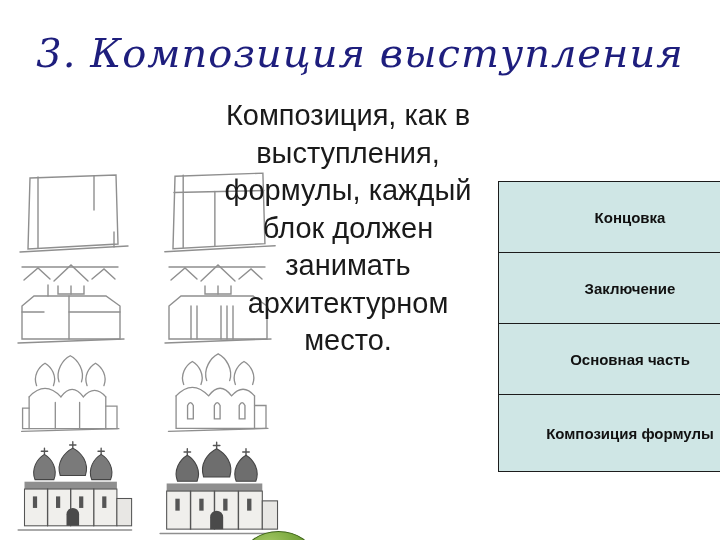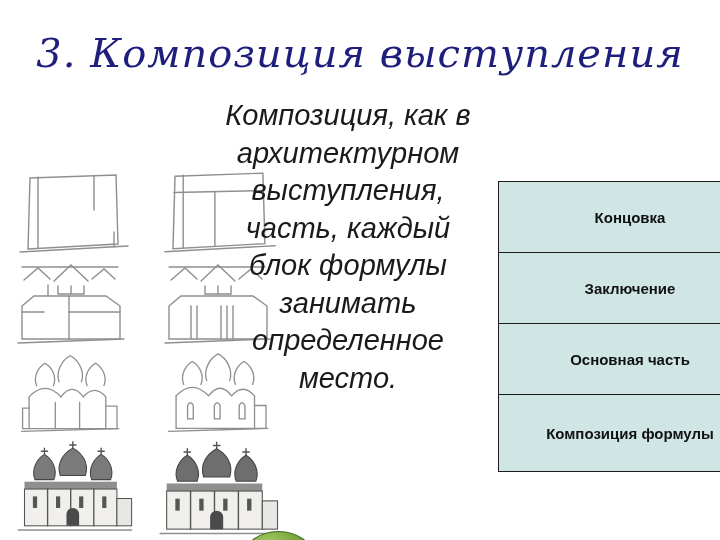--- a/index.html
+++ b/index.html
@@ -27,21 +27,20 @@
 
   
   .body-text {
     position: absolute;
     top: 97px; left: 168px; width: 360px;
     text-align: center;
     font-size: 29px;
     line-height: 37.5px;
     color: #1a1a1a;
     z-index: 2;
-    font-style: italic;
   }
 
   
   .sketch { position: absolute; z-index: 1; }
   .sketch svg { display: block; width: 100%; height: 100%; }
   .s-c1r1 { left: 12px;  top: 168px; width: 126px; height: 92px; }
   .s-c2r1 { left: 155px; top: 166px; width: 132px; height: 94px; }
   .s-c1r2 { left: 10px;  top: 260px; width: 128px; height: 92px; }
   .s-c2r2 { left: 156px; top: 260px; width: 130px; height: 92px; }
   .s-c1r3 { left: 12px;  top: 352px; width: 124px; height: 86px; }
@@ -81,26 +80,25 @@
     z-index: 5;
   }
 </style>
 </head>
 <body>
 
 <div class="slide-title">3. Композиция выступления</div>
 
 <div class="body-text">
   <div>Композиция, как в</div>
+  <div>выступления,</div>
+  <div>формулы, каждый</div>
+  <div>блок должен</div>
+  <div>занимать</div>
   <div>архитектурном</div>
-  <div>выступления,</div>
-  <div>часть, каждый</div>
-  <div>блок формулы</div>
-  <div>занимать</div>
-  <div>определенное</div>
   <div>место.</div>
 </div>
 
 <div class="sketch s-c1r1">
   <svg viewBox="0 0 120 92">
     <path class="pencil" d="M15 10 L101 7 L103 76 L13 81 Z"></path>
     <path class="pencil" d="M23 9 V80"></path>
     <path class="pencil" d="M79 8 V42"></path>
     <path class="pencil" d="M99 64 V79"></path>
     <path class="pencil" d="M5 84 L113 78"></path>

